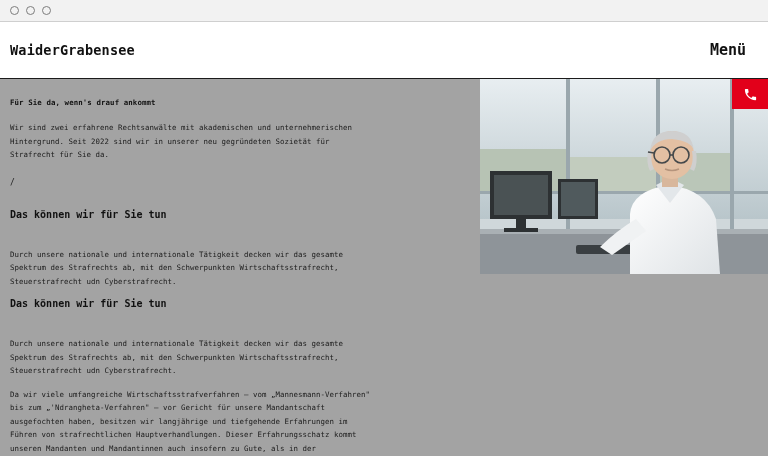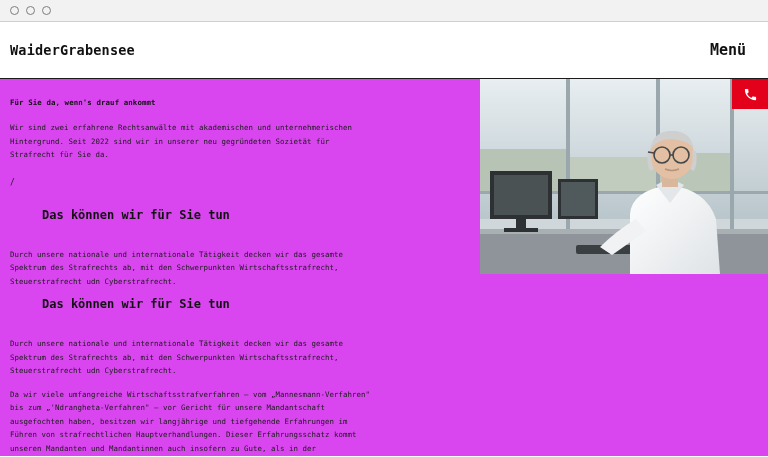--- a/index.html
+++ b/index.html
@@ -61,21 +61,21 @@
     font-weight: bold;
     font-size: 15px;
     color: #111111;
     cursor: pointer;
   }
 
   
   .content {
     position: relative;
     height: 377px;
-    background: #d946ef;
+    background: #a3a3a3;
   }
 
   .text-col {
     position: absolute;
     top: 18px;
     left: 10px;
     width: 368px;
   }
   .lede {
     font-size: 7.4px;
@@ -93,26 +93,25 @@
     margin-bottom: 14px;
   }
   .para.tight { margin-bottom: 10px; margin-top: 27px; }
   .slash {
     font-size: 8px;
     line-height: 13px;
     color: #1b1b1b;
     margin: 6px 0 20px 0;
   }
   .sub-head {
-    font-size: 12px;
+    font-size: 10px;
     font-weight: bold;
     line-height: 12px;
     margin-bottom: 12px;
     color: #111111;
-    margin-left: 32px;
   }
 
   
   .hero {
     position: absolute;
     top: 0;
     right: 0;
     width: 288px;
     height: 195px;
     overflow: hidden;

